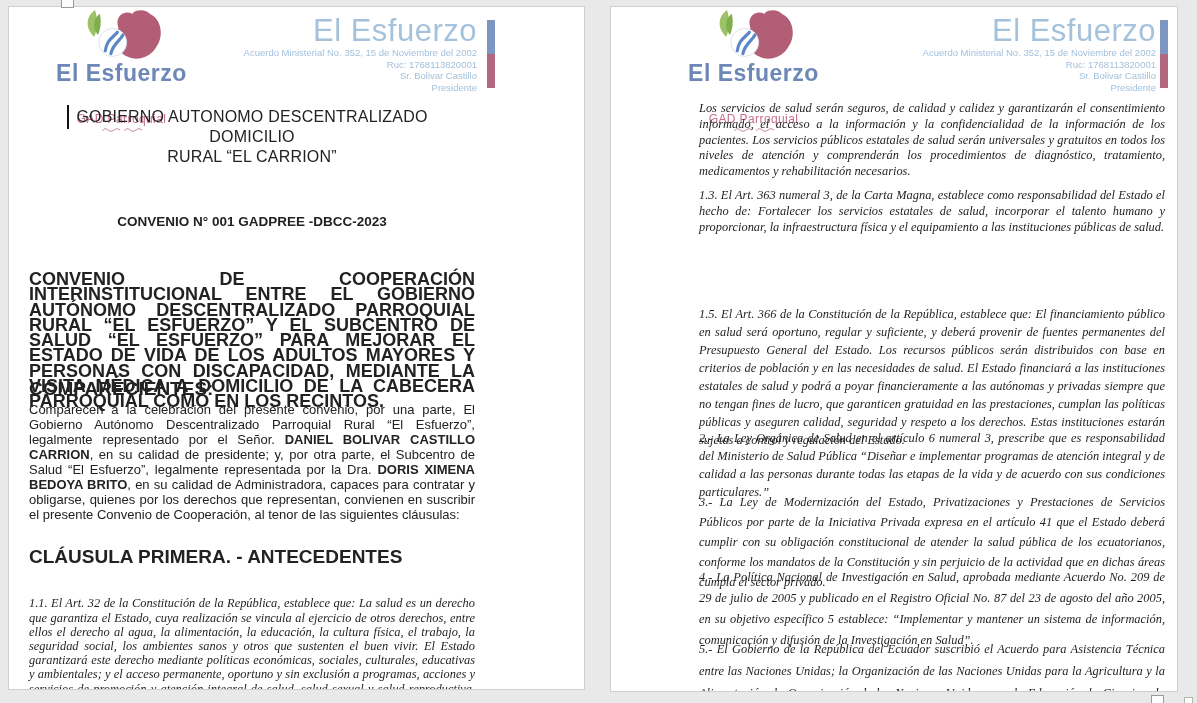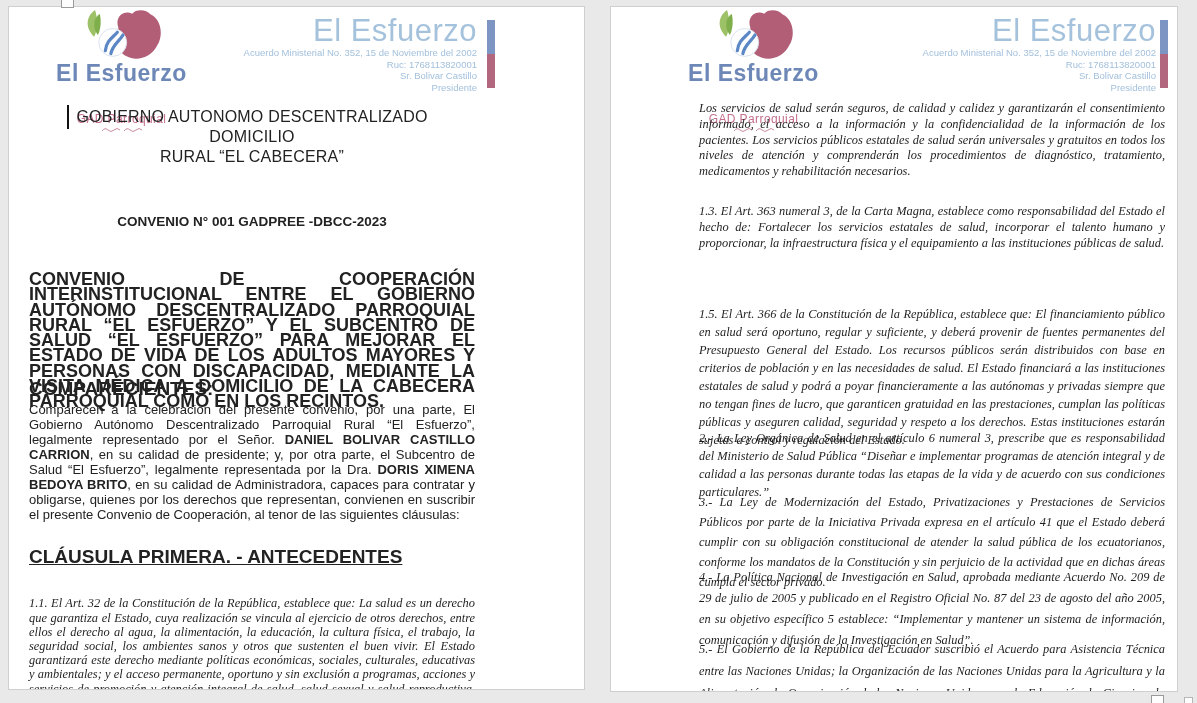--- a/index.html
+++ b/index.html
@@ -53,32 +53,32 @@
   
   .col1{position:absolute;left:20px;width:446px;}
   .doc-title{top:100px;text-align:center;font-weight:normal;font-size:16px;line-height:20px;letter-spacing:0.2px;}
   .doc-title div{white-space:nowrap;}
   .convenio{top:207px;text-align:center;font-weight:bold;font-size:13.5px;}
   .intro-bold{top:247px;text-align:justify;font-weight:bold;font-size:18px;line-height:15.3px;}
   .h-small{font-weight:bold;font-size:19px;}
   .comparecientes-h{top:371px;}
   .appear{top:382px;text-align:justify;font-size:13px;line-height:15px;}
   .appear b{font-weight:bold;}
-  .clausula-h{top:539px;text-decoration:underline;}
+  .clausula-h{top:539px;}
   .serif-ital{
     font-family:"Liberation Serif", serif;font-style:italic;
     font-size:12.4px;line-height:14.2px;text-align:justify;color:#1f1f1f;
   }
   .ant11{top:577px;}
 
   
   .col2{position:absolute;left:88px;width:466px;}
   .p2p{margin:0;font-style:italic;}
   .p2-0{top:94px;line-height:15.8px;}
-  .p2-1{top:180px;line-height:16px;margin-top:16px;}
+  .p2-1{top:180px;line-height:16px;}
   .p2-2{top:243px;line-height:16px;}
   .p2-3{top:298px;line-height:18px;}
   .p2-4{top:422px;line-height:18px;}
   .p2-5{top:485px;line-height:20px;}
   .p2-6{top:560px;line-height:21px;}
   .p2-7{top:631px;line-height:22px;}
 
   
   .caret{position:absolute;left:58px;top:98px;width:1.5px;height:24px;background:#111;}
   .handle{
@@ -118,21 +118,21 @@
       <div class="hdr-right-line">Sr. Bolivar Castillo</div>
       <div class="hdr-right-line">Presidente</div>
     </div>
     <div class="hdr-bar"></div>
 
     <div class="caret"></div>
 
     <div class="col1 doc-title">
       <div>GOBIERNO AUTONOMO DESCENTRALIZADO</div>
       <div>DOMICILIO</div>
-      <div>RURAL “EL CABECERA”</div>
+      <div>RURAL “EL CARRION”</div>
     </div>
 
     <div class="col1 convenio">CONVENIO N° 001 GADPREE -DBCC-2023</div>
 
     <p class="col1 intro-bold">CONVENIO DE COOPERACIÓN INTERINSTITUCIONAL ENTRE EL GOBIERNO AUTÓNOMO DESCENTRALIZADO PARROQUIAL RURAL “EL ESFUERZO” Y EL SUBCENTRO DE SALUD “EL ESFUERZO” PARA MEJORAR EL ESTADO DE VIDA DE LOS ADULTOS MAYORES Y PERSONAS CON DISCAPACIDAD, MEDIANTE LA VISITA MÉDICA A DOMICILIO DE LA CABECERA PARROQUIAL COMO EN LOS RECINTOS.</p>
 
     <div class="col1 h-small comparecientes-h">COMPARECIENTES:</div>
 
     <p class="col1 appear"><span>Comparecen a la celebración del presente convenio, por una parte, El Gobierno Autónomo Descentralizado Parroquial Rural “El Esfuerzo”, legalmente representado por el Señor. </span><b>DANIEL BOLIVAR CASTILLO CARRION</b><span>, en su calidad de presidente; y, por otra parte, el Subcentro de Salud “El Esfuerzo”, legalmente representada por la Dra. </span><b>DORIS XIMENA BEDOYA BRITO</b><span>, en su calidad de Administradora, capaces para contratar y obligarse, quienes por los derechos que representan, convienen en suscribir el presente Convenio de Cooperación, al tenor de las siguientes cláusulas:</span></p>
 

